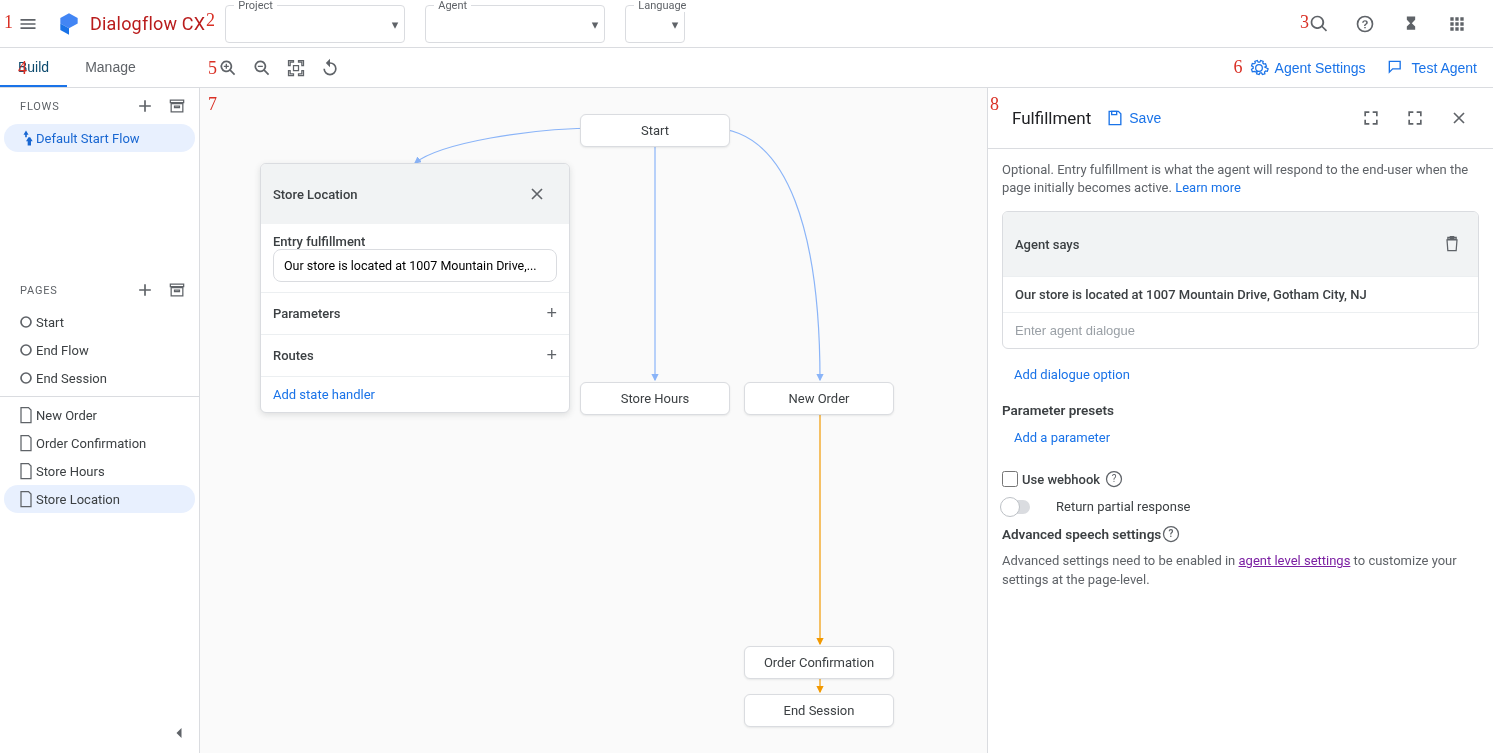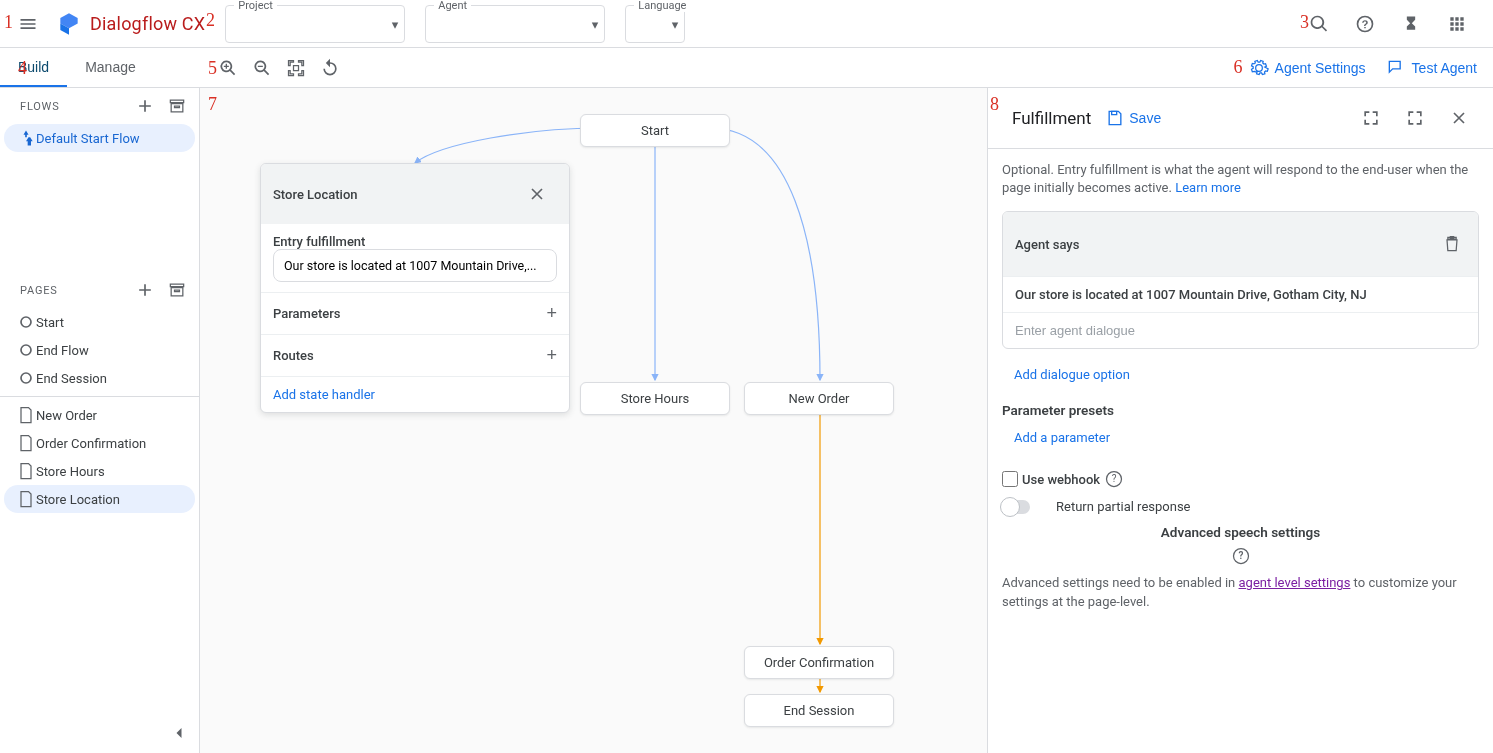--- a/index.html
+++ b/index.html
@@ -407,21 +407,21 @@
               <circle cx="12" cy="12" r="9" fill="none" stroke="currentColor" stroke-width="1.5"></circle>
               <text x="12" y="16" text-anchor="middle" font-size="12" fill="currentColor">?</text>
             </svg>
         </div>
 
         <div class="rp-toggle-row">
           <div class="switch"></div>
           <span>Return partial response</span>
         </div>
 
-        <div class="rp-section-title" style="display:flex;align-items:center;gap:6px;flex-direction:column;">
+        <div class="rp-section-title" style="display:flex;align-items:center;">
           <span>Advanced speech settings</span>
           <svg class="icon small-icon" viewBox="0 0 24 24" style="color:#5f6368;">
               <circle cx="12" cy="12" r="9" fill="none" stroke="currentColor" stroke-width="1.5"></circle>
               <text x="12" y="16" text-anchor="middle" font-size="12" fill="currentColor">?</text>
             </svg>
         </div>
         <div class="rp-speech-desc">
           <span>Advanced settings need to be enabled in </span><a href="#" class="rp-settings-link">agent level settings</a><span> to customize your settings at the page-level.</span>
         </div>
       </div>

